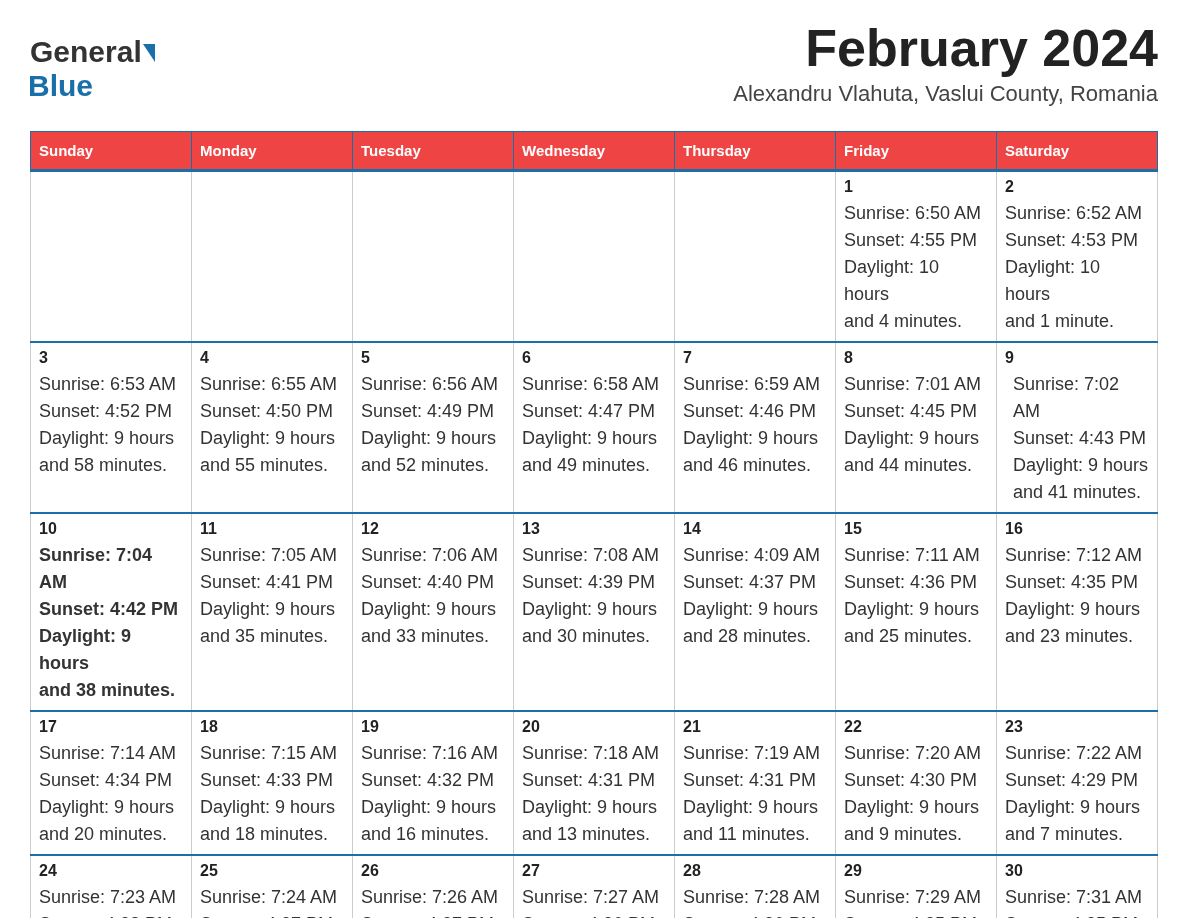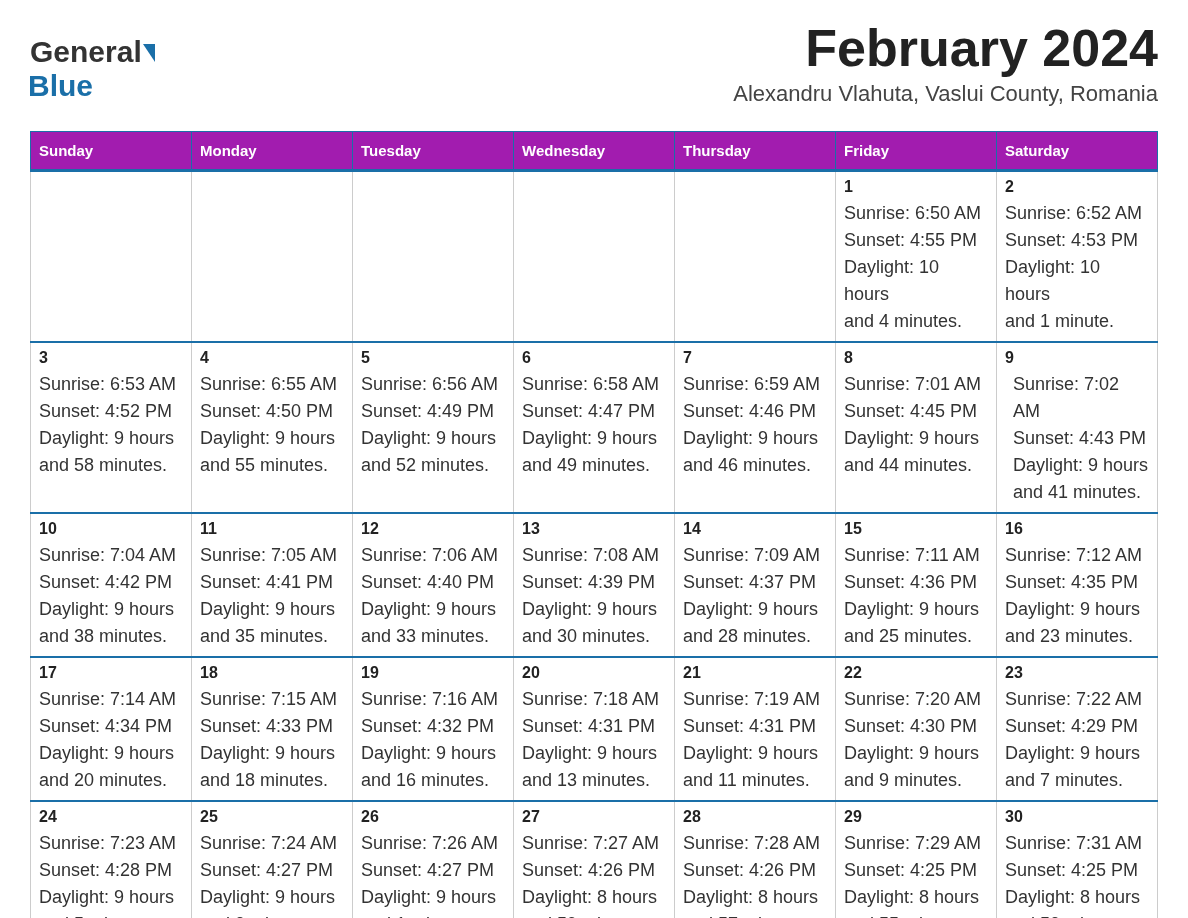--- a/index.html
+++ b/index.html
@@ -29,21 +29,21 @@
       font-size: 22px;
       color: #444;
       margin-top: 4px;
     }
     .calendar {
       width: 100%;
       border-collapse: collapse;
       margin-top: 10px;
     }
     .calendar th {
-      background-color: #a21caf;
+      background-color: #ef4444;
       color: #fff;
       font-size: 15px;
       font-weight: bold;
       padding: 10px 8px;
       text-align: left;
       border: 1px solid #1a6fa8;
     }
     .calendar td {
       vertical-align: top;
       border: 1px solid #ccc;
@@ -203,21 +203,21 @@
           <span class="day-number">9</span>
           <div class="day-info" style="white-space: pre-line; margin-left: 8px;">Sunrise: 7:02 AM
 Sunset: 4:43 PM
 Daylight: 9 hours
 and 41 minutes.</div>
         </td>
       </tr>
       <tr>
         <td>
           <span class="day-number">10</span>
-          <div class="day-info" style="white-space: pre-line;">Sunrise: 7:04 AM
+          <div class="day-info" style="white-space: pre-line; font-weight: bold;">Sunrise: 7:04 AM
 Sunset: 4:42 PM
 Daylight: 9 hours
 and 38 minutes.</div>
         </td>
         <td>
           <span class="day-number">11</span>
           <div class="day-info" style="white-space: pre-line;">Sunrise: 7:05 AM
 Sunset: 4:41 PM
 Daylight: 9 hours
 and 35 minutes.</div>
@@ -231,21 +231,21 @@
         </td>
         <td>
           <span class="day-number">13</span>
           <div class="day-info" style="white-space: pre-line;">Sunrise: 7:08 AM
 Sunset: 4:39 PM
 Daylight: 9 hours
 and 30 minutes.</div>
         </td>
         <td>
           <span class="day-number">14</span>
-          <div class="day-info" style="white-space: pre-line;">Sunrise: 7:09 AM
+          <div class="day-info" style="white-space: pre-line;">Sunrise: 4:09 AM
 Sunset: 4:37 PM
 Daylight: 9 hours
 and 28 minutes.</div>
         </td>
         <td>
           <span class="day-number">15</span>
           <div class="day-info" style="white-space: pre-line;">Sunrise: 7:11 AM
 Sunset: 4:36 PM
 Daylight: 9 hours
 and 25 minutes.</div>

